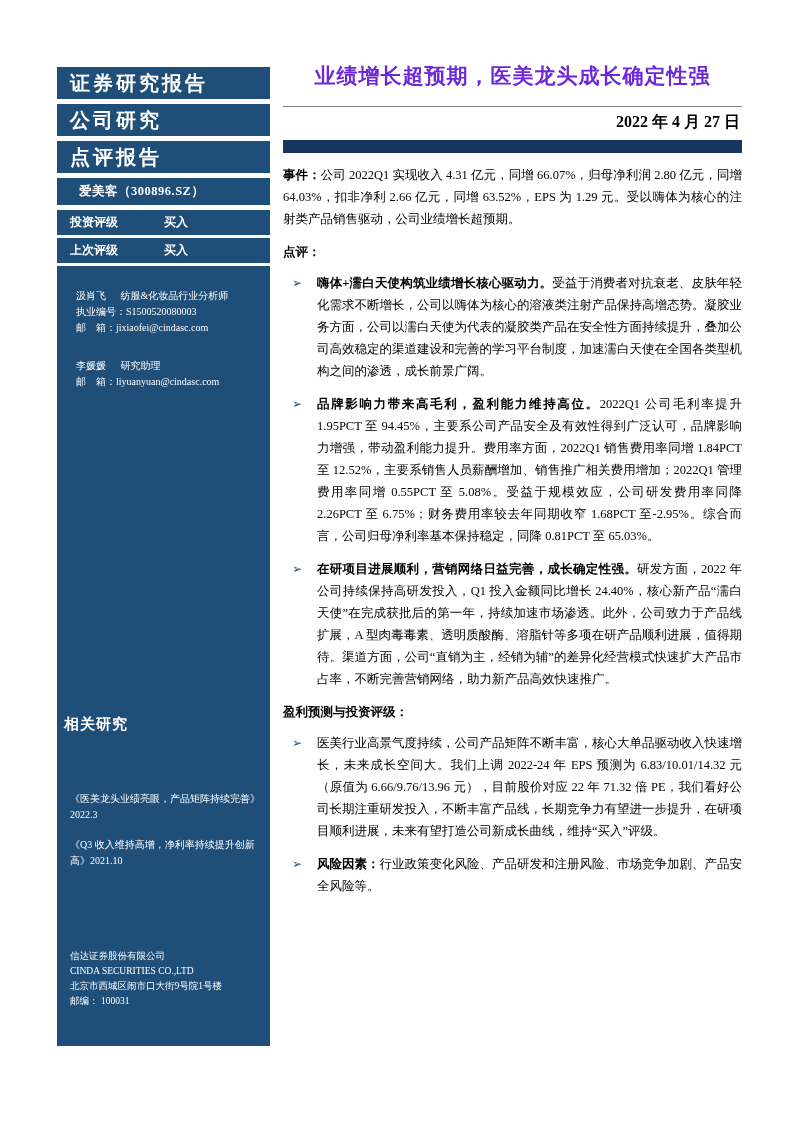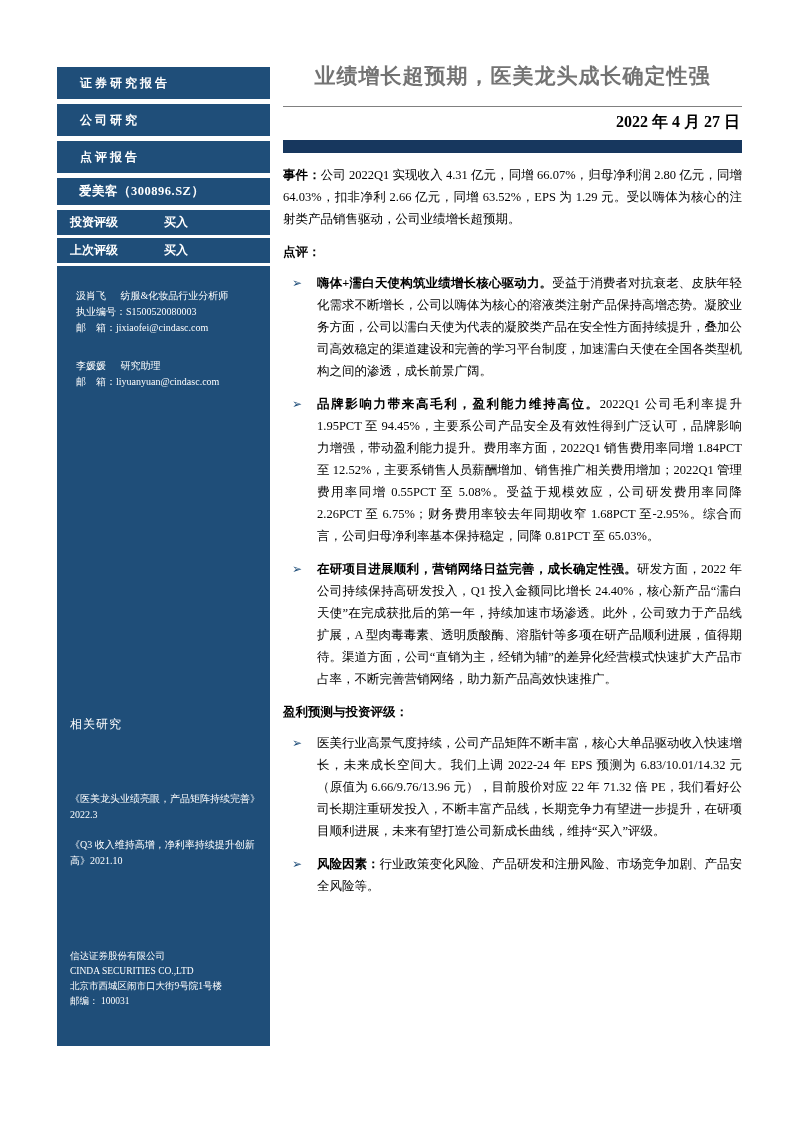--- a/index.html
+++ b/index.html
@@ -3,39 +3,39 @@
 <meta charset="utf-8">
 <style>
   * { margin:0; padding:0; box-sizing:border-box; }
   html,body { background:#ffffff; }
   body { font-family:"Liberation Serif","DejaVu Serif",serif; color:#000; }
   .page { position:relative; width:793px; height:1122px; background:#fff; overflow:hidden; margin:0 auto; }
 
   
   .sidebar { position:absolute; left:57px; top:67px; width:213px; }
   .sb-box { background:#1F4E79; color:#fff; }
-  .sb-head { height:32px; line-height:32px; padding-left:23px; font-size:12px; font-weight:bold;
+  .sb-head { height:32px; line-height:32px; padding-left:13px; font-size:20px; font-weight:bold;
              letter-spacing:3px; margin-bottom:5px; }
   .sb-company { height:27px; line-height:27px; padding-left:22px; font-size:12.5px; font-weight:bold;
                 margin-bottom:5px; letter-spacing:0.5px; }
   .sb-rating { height:25px; line-height:25px; padding-left:13px; font-size:12px; font-weight:bold;
                margin-bottom:3px; display:flex;gap:8px; }
   .sb-rating .val { margin-left:38px; }
   .sb-block { height:780px; position:relative; font-size:10px; line-height:16px; margin-top:2px; }
   .analysts { position:absolute; top:22px; left:19px; right:8px; }
   .analyst { margin-bottom:22px; }
   .analyst .name { margin-right:12px; }
-  .related-title { position:absolute; top:450px; left:13px; font-size:12px; font-weight:normal; letter-spacing:1px; }
+  .related-title { position:absolute; top:450px; left:7px; font-size:15px; font-weight:bold; letter-spacing:1px; }
   .related-list { position:absolute; top:493px; left:13px; right:10px;margin-top:32px; }
   .related-item { margin-bottom:14px; line-height:16px; }
   .sb-footer { position:absolute; top:683px; left:13px; right:8px; font-size:9.5px; line-height:15px; }
 
   
   .main { position:absolute; left:283px; top:62px; width:459px; }
-  .title { font-size:21px; font-weight:bold; color:#737373; text-align:center; letter-spacing:1px; }
+  .title { font-size:21px; font-weight:bold; color:#6d28d9; text-align:center; letter-spacing:1px; }
   .date-row { margin-top:16px; border-top:1px solid #808080; text-align:right;
               font-size:16px; font-weight:bold; padding:5px 2px 7px 0; }
   .bar { height:13px; background:#17375E; }
   .content { padding-top:11px; font-size:12.5px; line-height:22px; text-align:justify; }
   .para { margin-bottom:11px; }
   .lead-bold { font-weight:bold; }
   .comment-label { font-weight:bold; margin-bottom:9px; }
   .section-label { font-weight:bold; margin:3px 0 9px; }
   .bullet { display:flex; margin-bottom:11px; }
   .marker { flex:0 0 34px; width:34px; padding-left:9px; color:#1F4E79; font-size:12px;

